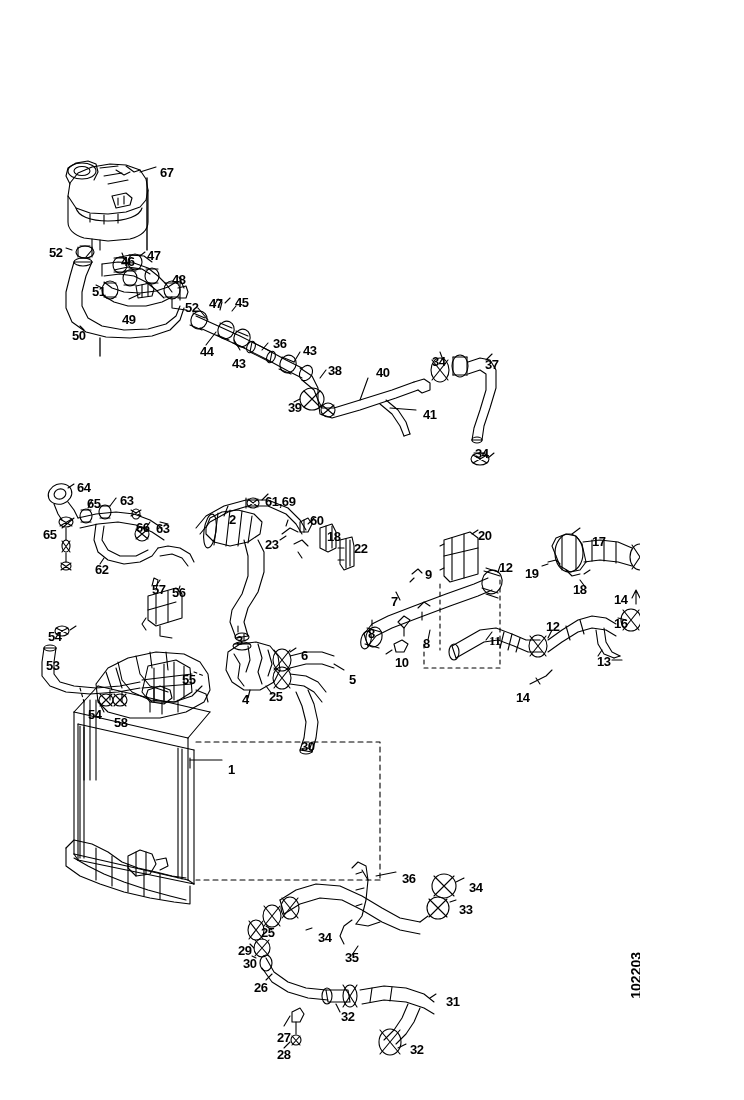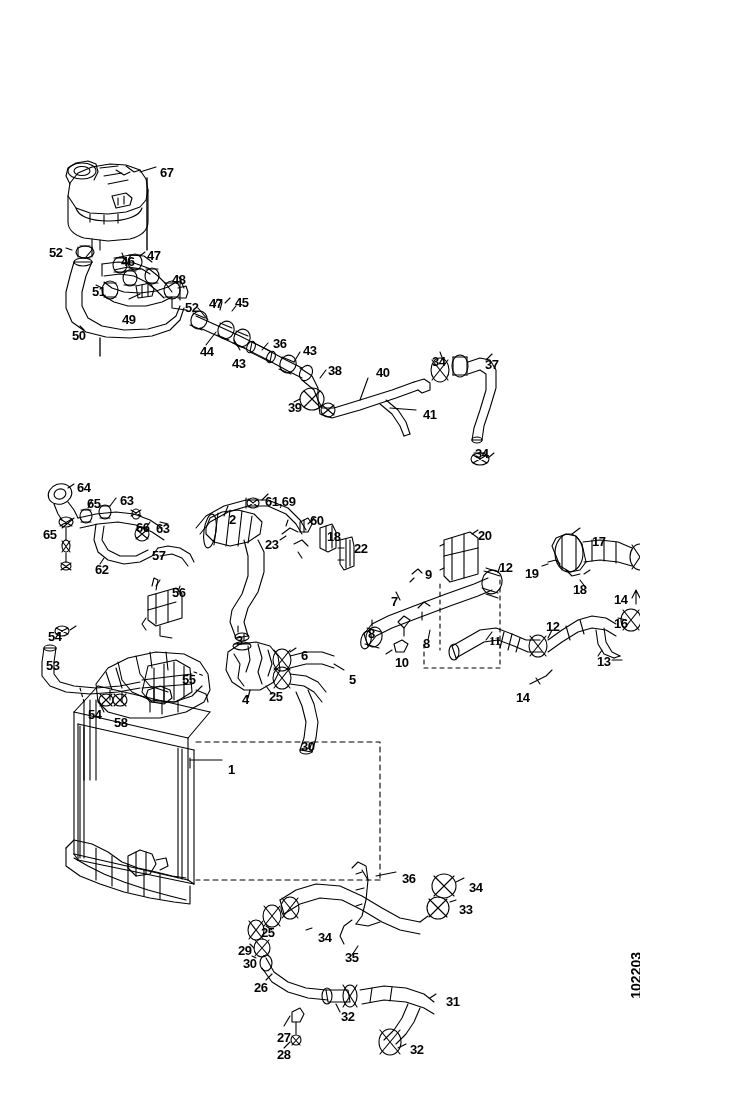--- a/index.html
+++ b/index.html
@@ -634,21 +634,21 @@
       <div class="cal" style="left: 43px; top: 528px;">65</div>
       <div class="cal" style="left: 136px; top: 521px;">66</div>
       <div class="cal" style="left: 156px; top: 522px;">63</div>
       <div class="cal" style="left: 95px; top: 563px;">62</div>
       <div class="cal" style="left: 265px; top: 495px;">61,69</div>
       <div class="cal" style="left: 229px; top: 513px;">2</div>
       <div class="cal" style="left: 310px; top: 514px;">60</div>
       <div class="cal" style="left: 327px; top: 530px;">18</div>
       <div class="cal" style="left: 265px; top: 538px;">23</div>
       <div class="cal" style="left: 354px; top: 542px;">22</div>
-      <div class="cal" style="left: 152px; top: 549px; text-align: right;">57</div>
+      <div class="cal" style="left: 152px; top: 583px; text-align: right;">57</div>
       <div class="cal" style="left: 172px; top: 586px;">56</div>
       <div class="cal" style="left: 478px; top: 529px;">20</div>
       <div class="cal" style="left: 425px; top: 568px;">9</div>
       <div class="cal" style="left: 499px; top: 561px;">12</div>
       <div class="cal" style="left: 525px; top: 567px;">19</div>
       <div class="cal" style="left: 592px; top: 535px;">17</div>
       <div class="cal" style="left: 647px; top: 544px;">16</div>
       <div class="cal" style="left: 663px; top: 559px;">15</div>
       <div class="cal" style="left: 573px; top: 583px;">18</div>
       <div class="cal" style="left: 391px; top: 595px;">7</div>

